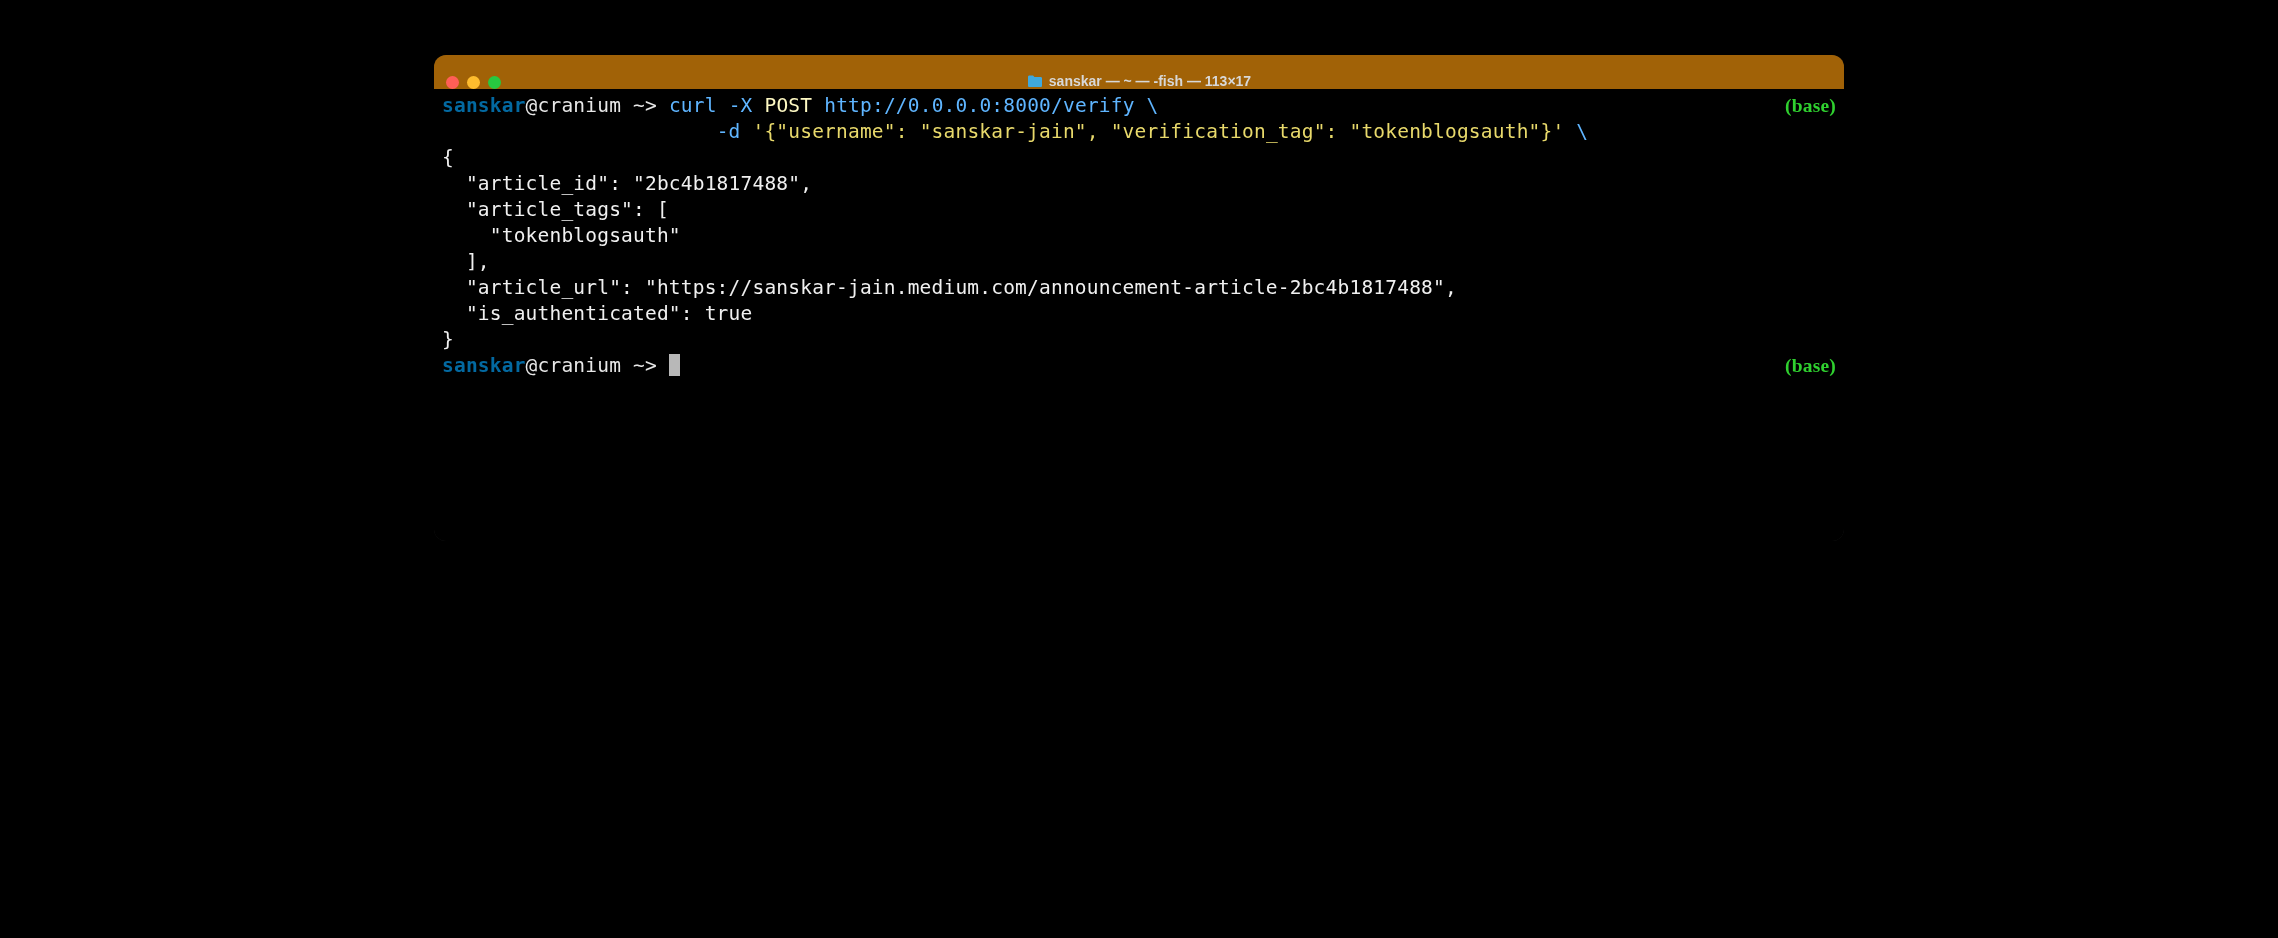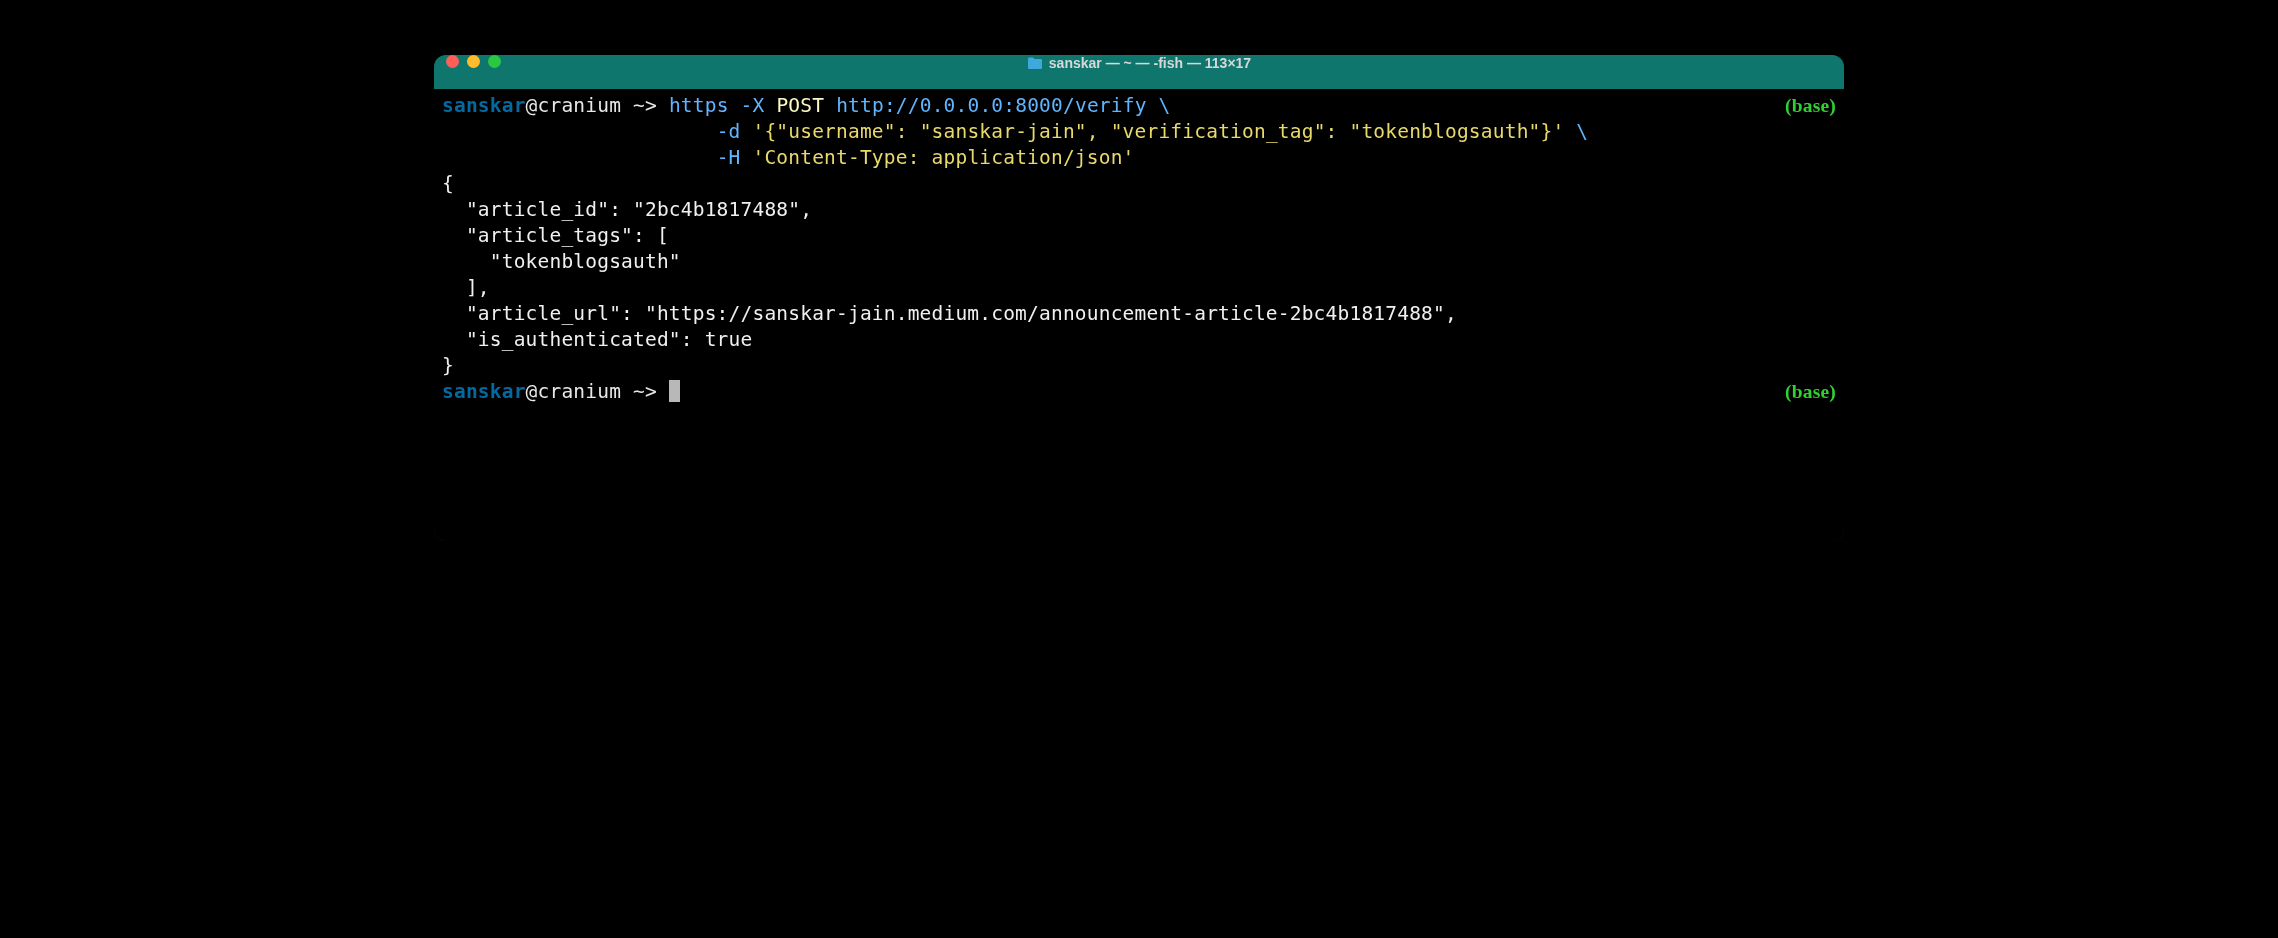--- a/index.html
+++ b/index.html
@@ -16,23 +16,23 @@
   .window {
     margin-top: 55px;
     width: 1410px;
     background: #1e1e1e;
     border-radius: 12px;
     overflow: hidden;
     box-shadow: 0 20px 60px rgba(0,0,0,0.8);
   }
   .titlebar {
     height: 34px;
-    background: #0f766e;
+    background: #a16207;
     display: flex;
-    align-items: flex-start;
+    align-items: flex-end;
     position: relative;
   }
   .traffic-lights {
     display: flex;
     gap: 8px;
     padding-left: 12px;
   }
   .light {
     width: 13px;
     height: 13px;
@@ -115,27 +115,26 @@
           <path d="M1 3 C1 2 1.5 1.5 2.5 1.5 L6 1.5 L7.5 3 L13.5 3 C14.5 3 15 3.5 15 4.5 L15 11.5 C15 12.5 14.5 13 13.5 13 L2.5 13 C1.5 13 1 12.5 1 11.5 Z" fill="#3fa9dd"></path>
         </svg>
       </span>
       <span>sanskar — ~ — -fish — 113×17</span>
     </div>
   </div>
 
   <div class="terminal-body">
 
     <div class="prompt-row">
-      <span class="prompt-left"><span class="user">sanskar</span><span class="host">@</span><span class="host">cranium</span><span class="arrow"> ~&gt;</span> <span class="cmd">https</span> <span class="flag">-X</span> <span class="method">POST</span> <span class="url">http://0.0.0.0:8000/verify</span> <span class="slash">\</span></span>
+      <span class="prompt-left"><span class="user">sanskar</span><span class="host">@</span><span class="host">cranium</span><span class="arrow"> ~&gt;</span> <span class="cmd">curl</span> <span class="flag">-X</span> <span class="method">POST</span> <span class="url">http://0.0.0.0:8000/verify</span> <span class="slash">\</span></span>
       <span class="base">(base)</span>
     </div>
 
     <div class="line"><span>                       </span><span class="flag">-d</span> <span class="str">'{"username": "sanskar-jain", "verification_tag": "tokenblogsauth"}'</span> <span class="slash">\</span></div>
 
-    <div class="line"><span>                       </span><span class="flag">-H</span> <span class="str">'Content-Type: application/json'</span></div>
 
     <div class="line out">{</div>
     <div class="line out">  "article_id": "2bc4b1817488",</div>
     <div class="line out">  "article_tags": [</div>
     <div class="line out">    "tokenblogsauth"</div>
     <div class="line out">  ],</div>
     <div class="line out">  "article_url": "https://sanskar-jain.medium.com/announcement-article-2bc4b1817488",</div>
     <div class="line out">  "is_authenticated": true</div>
     <div class="line out">}</div>
 

